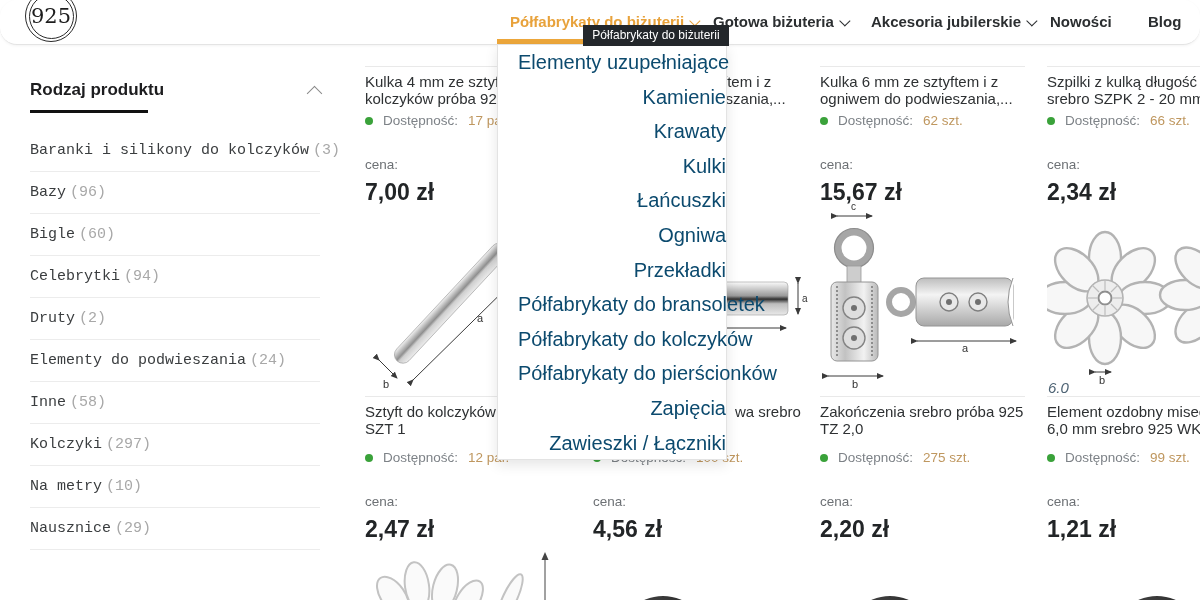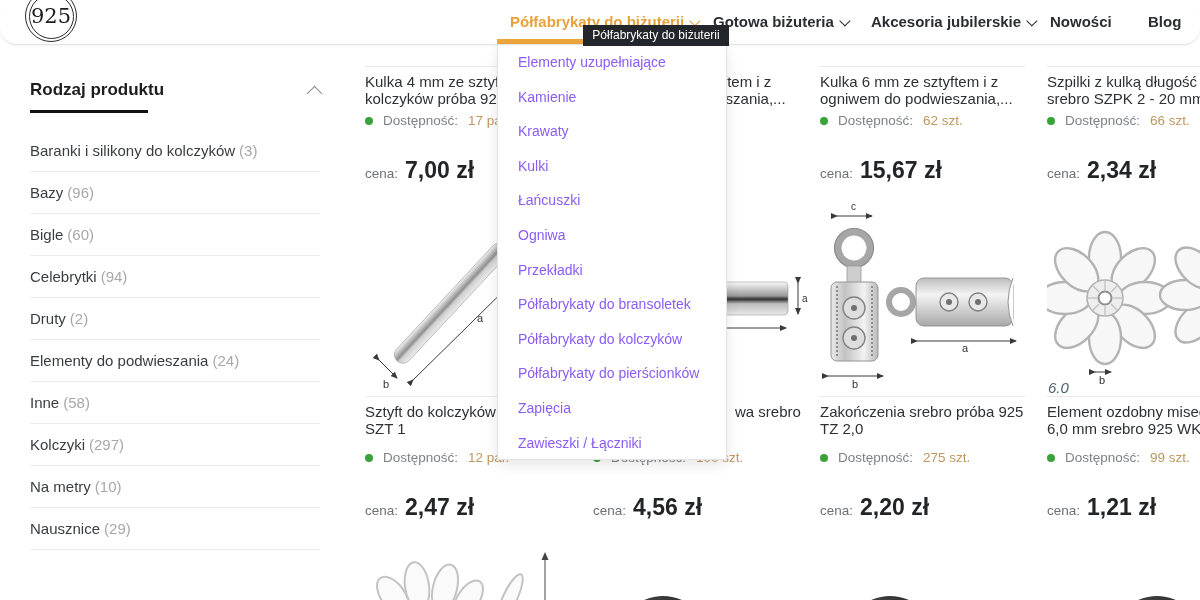--- a/index.html
+++ b/index.html
@@ -22,45 +22,45 @@
         margin-left:9px;}
   #nav-underline{position:absolute;left:497px;top:39px;width:198px;height:5px;background:#eda73b;z-index:55;}
 
   
   #tooltip{position:absolute;left:583px;top:25px;width:146px;height:21px;background:#23272b;color:#fff;
         font-size:12px;line-height:21px;text-align:center;z-index:70;white-space:nowrap;}
 
   
   #dropdown{position:absolute;left:497px;top:44px;width:230px;height:416px;background:#fff;z-index:60;
         border:1px solid #e3e3e3;box-sizing:border-box;box-shadow:0 5px 12px rgba(0,0,0,.10);}
-  #dropdown .dd-item{height:34.6px;line-height:34.6px;padding-left:20px;font-size:14px;color:#8b5cf6;
-        cursor:pointer;white-space:nowrap;}
+  #dropdown .dd-item{height:34.6px;line-height:34.6px;padding-left:20px;font-size:20px;color:#0c4a6e;
+        cursor:pointer;white-space:nowrap;text-align:right;}
 
   
   #sidebar{position:absolute;left:30px;top:80px;width:290px;z-index:1;}
   #sidebar h2{margin:0;font-size:17px;font-weight:700;color:#1d1d1f;}
   #sidebar .rule{width:118px;height:2.5px;background:#111;margin-top:10px;}
   #side-chevron{position:absolute;right:0;top:8px;width:10px;height:10px;border-left:1.6px solid #8a8a8a;
         border-bottom:1.6px solid #8a8a8a;transform:rotate(135deg);cursor:pointer;}
-  #sidebar ul{list-style:none;margin:17px 0 12px 0;padding:0;}
+  #sidebar ul{list-style:none;margin:17px 0 12px 0;padding:0;font-family:Liberation Mono, monospace;}
   #sidebar li{height:41px;line-height:41px;border-bottom:1px solid #ececec;font-size:15px;
         color:#3a3d3f;cursor:pointer;white-space:nowrap;}
   #sidebar li .cnt{color:#a8a8a8;margin-left:4px;}
 
   
   .card{position:absolute;top:0;width:218px;height:600px;z-index:1;}
   .card .divider{position:absolute;left:0;width:205px;height:1px;background:#e9e9e9;}
   .card .cap{position:absolute;left:1px;font-size:15px;font-style:italic;color:#4e6374;white-space:nowrap;}
   .card .title{position:absolute;left:0;width:205px;font-size:15px;font-weight:500;line-height:16.5px;
         color:#2e3133;cursor:pointer;}
   .card .avail{position:absolute;left:0;display:flex;align-items:center;gap:10px;white-space:nowrap;}
   .card .dot{width:8px;height:8px;border-radius:50%;background:#3aa23a;}
   .card .avail .lab{font-size:13.5px;color:#7d8287;}
   .card .avail .val{font-size:13.5px;color:#bf975f;}
-  .card .price{position:absolute;left:0;display:flex;align-items:baseline;gap:7px;white-space:nowrap;}
+  .card .price{position:absolute;left:0;display:flex;align-items:baseline;gap:7px;white-space:nowrap;flex-direction:column;}
   .card .price .lab{font-size:13.5px;color:#6d7175;}
   .card .price .val{font-size:23px;font-weight:700;color:#222527;}
   .row1 .divider{top:66px;} .row1 .title{top:74px;} .row1 .avail{top:113px;} .row1 .price{top:157px;}
   .row1 .cap{top:28px;margin-left:35px;}
   .row2 .pimg{position:absolute;left:0;top:200px;}
   .row2 .cap{top:379px;} .row2 .divider{top:396px;} .row2 .title{top:404px;}
   .row2 .avail{top:450px;} .row2 .price{top:494px;}
   .row3img{position:absolute;left:0;top:548px;}
   .frag{left:142px !important;width:80px !important;}
   svg text{font-family:"Liberation Sans",sans-serif;}

